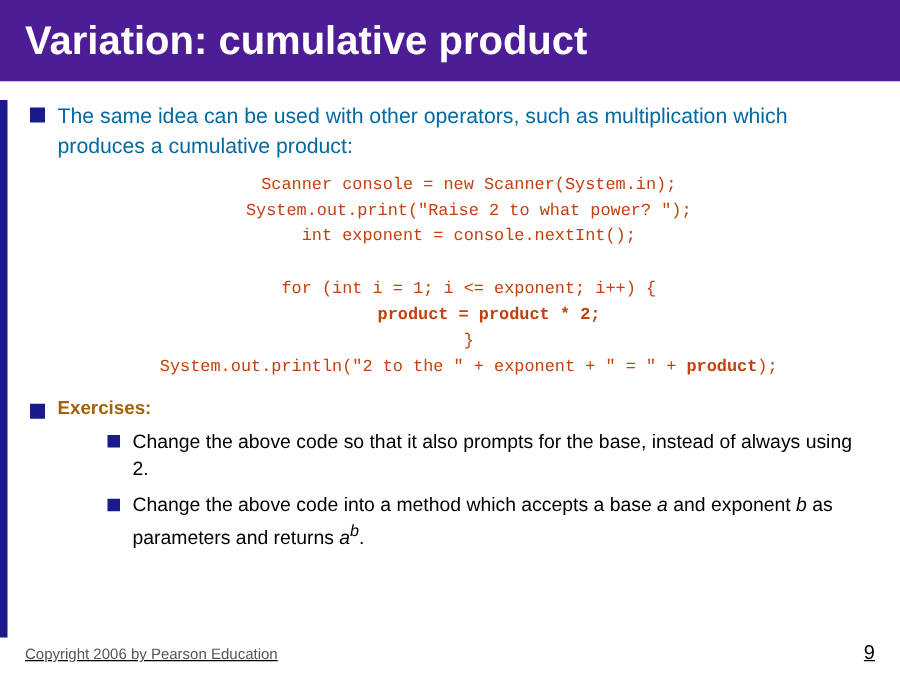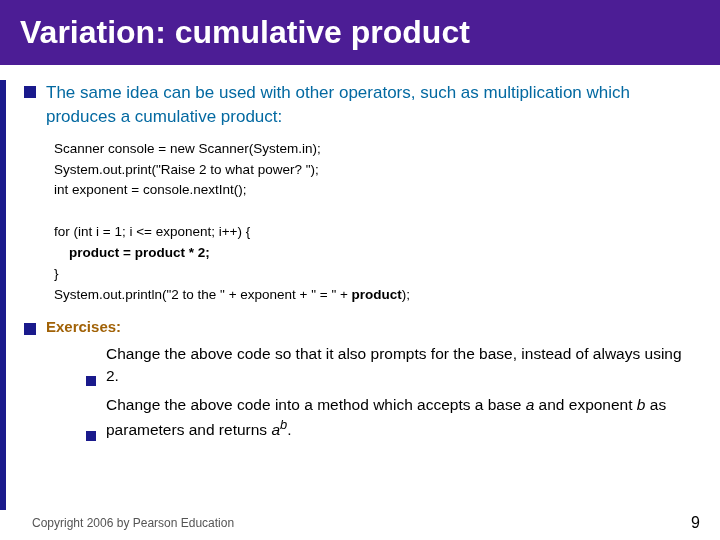--- a/index.html
+++ b/index.html
@@ -53,25 +53,26 @@
     }
 
     .bullet-text {
       font-size: 17px;
       color: #0369a1;
       line-height: 1.4;
     }
 
     .code-block {
       background: #fff;
-      font-family: Liberation Sans, sans-serif;
+      font-family: Liberation Mono, monospace;
       font-size: 13.5px;
       line-height: 1.55;
       margin: 10px 0 10px 30px;
-      color: #000000;
+      color: #c2410c;
+      text-align: center;
     }
 
     .code-block .bold {
       font-weight: bold;
     }
 
     .exercises-section {
       margin-top: 12px;
     }
 
@@ -81,21 +82,21 @@
       font-weight: normal;
       margin-bottom: 8px;
     }
 
     .sub-bullets {
       margin-left: 40px;
     }
 
     .sub-bullet-item {
       display: flex;
-      align-items: flex-end;
+      align-items: flex-start;
       margin-bottom: 8px;
     }
 
     .sub-bullet-square {
       width: 10px;
       height: 10px;
       background: #1a1a8c;
       flex-shrink: 0;
       margin-top: 5px;
       margin-right: 10px;
@@ -107,26 +108,27 @@
       line-height: 1.4;
     }
 
     .sub-bullet-text em {
       font-style: italic;
     }
 
     .footer {
       position: absolute;
       bottom: 8px;
-      left: 12px;
+      left: 0;
       right: 0;
       display: flex;
       justify-content: space-between;
       padding: 0 20px;
       align-items: center;
+      text-decoration: underline;
     }
 
     .footer-text {
       font-size: 12px;
       color: #555;
     }
 
     .footer-number {
       font-size: 16px;
       color: #000;

